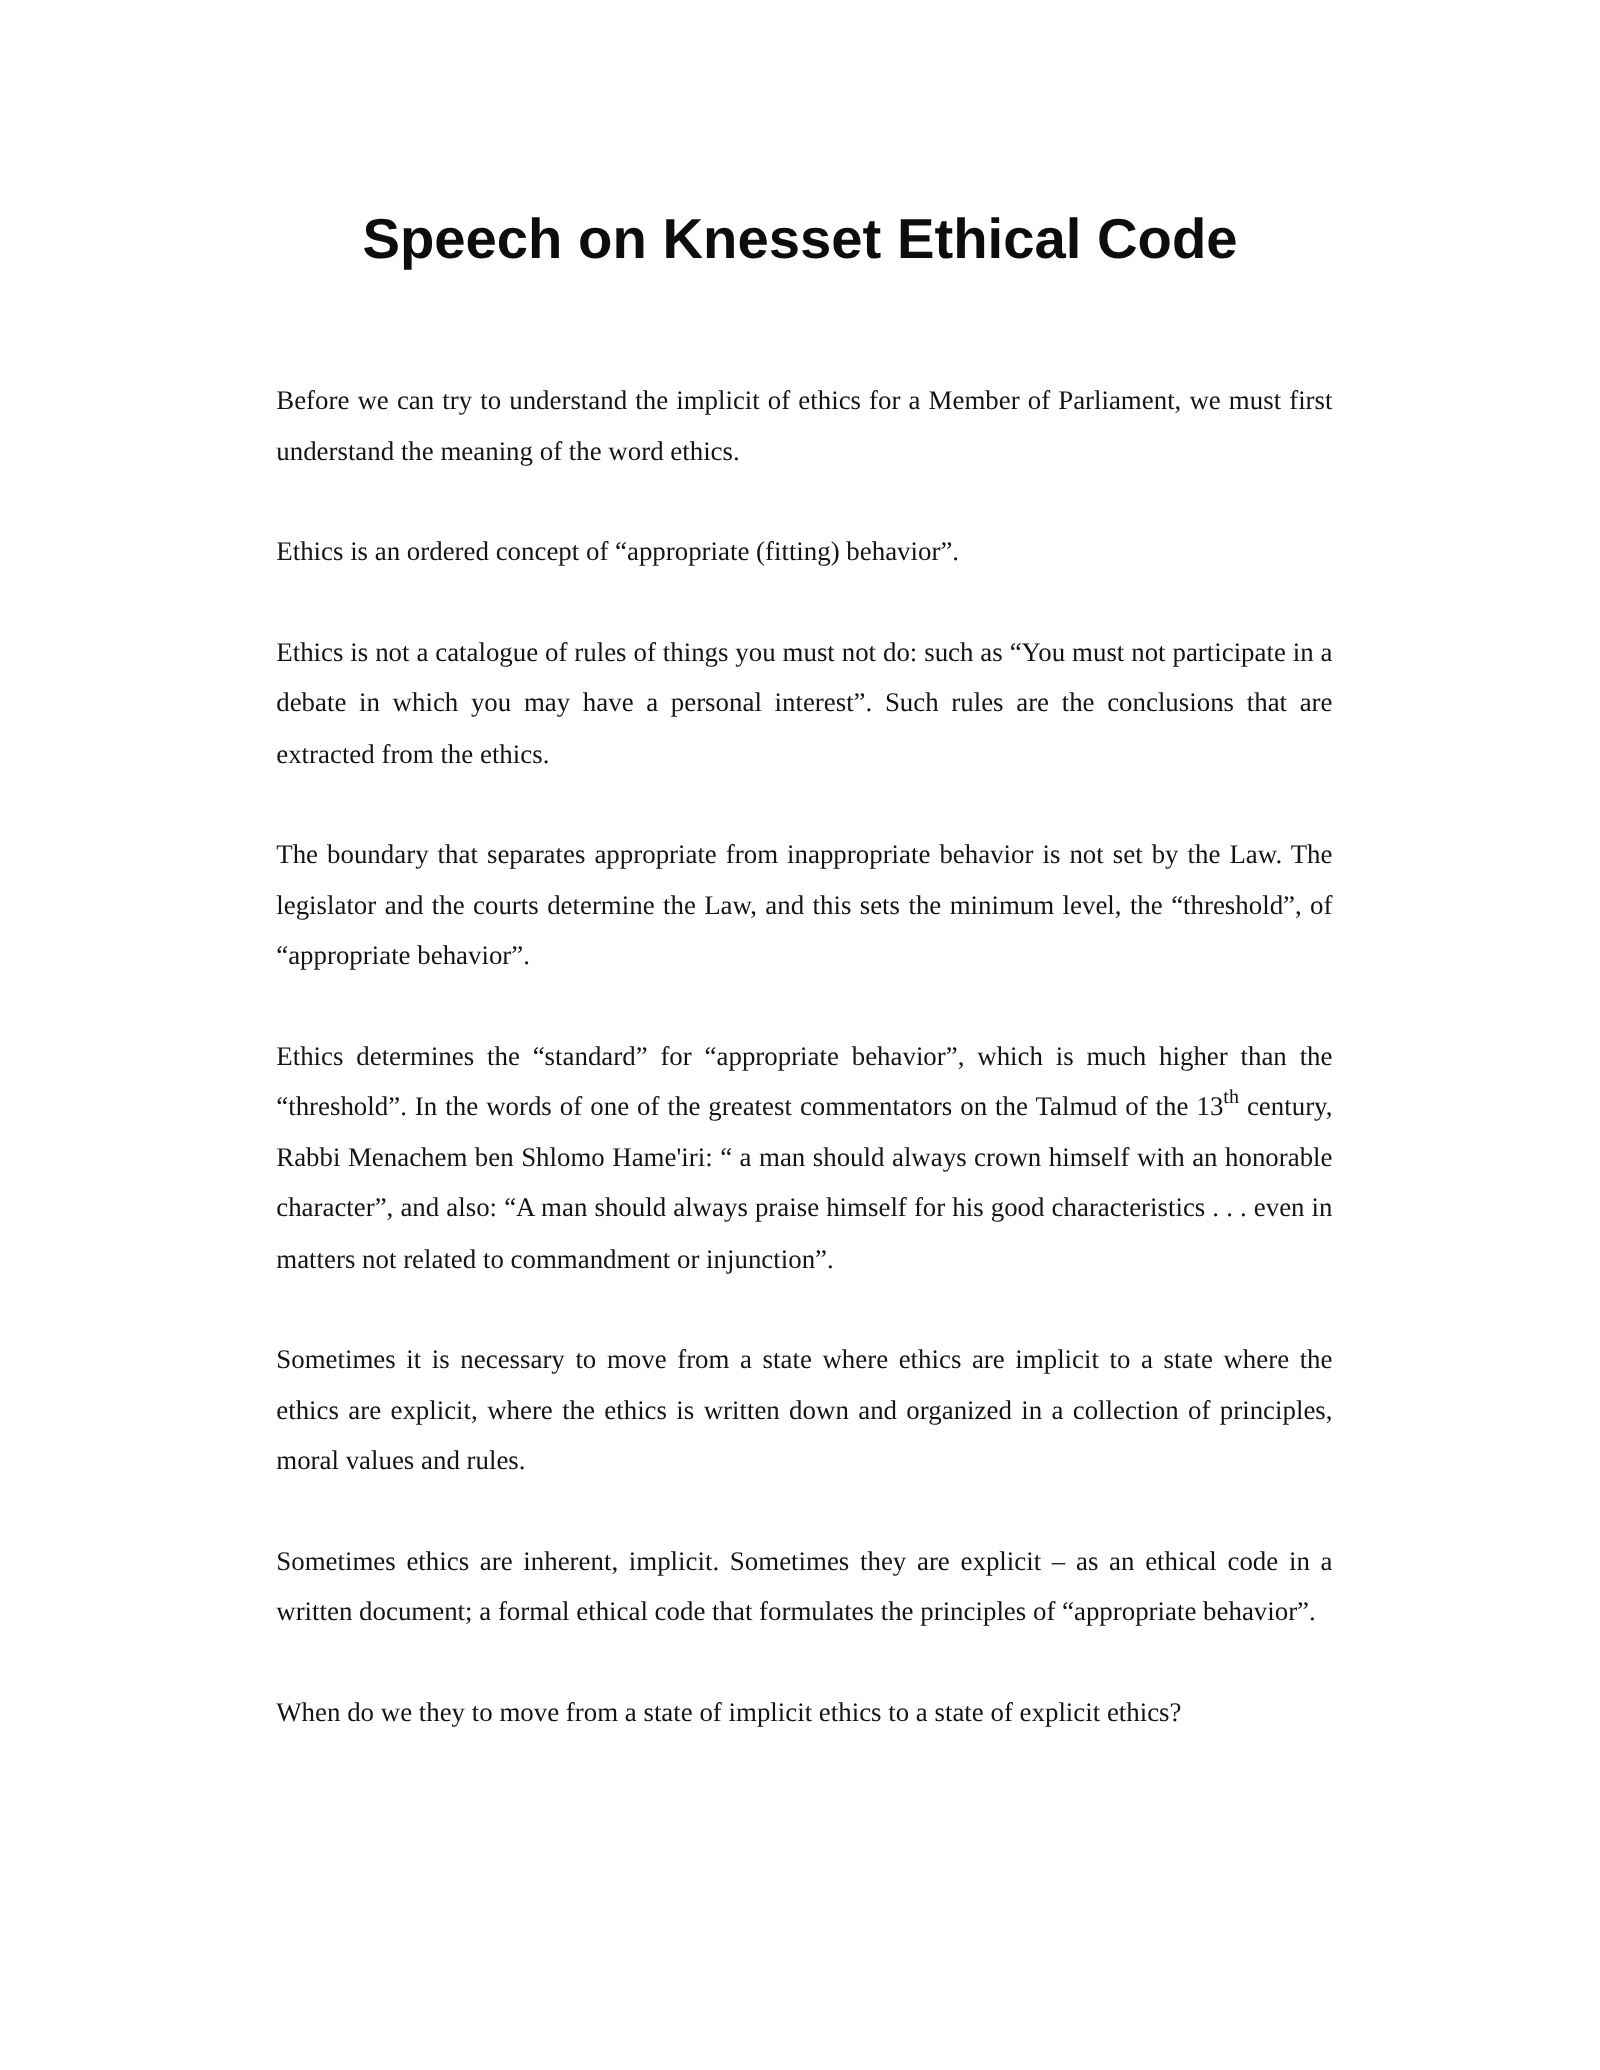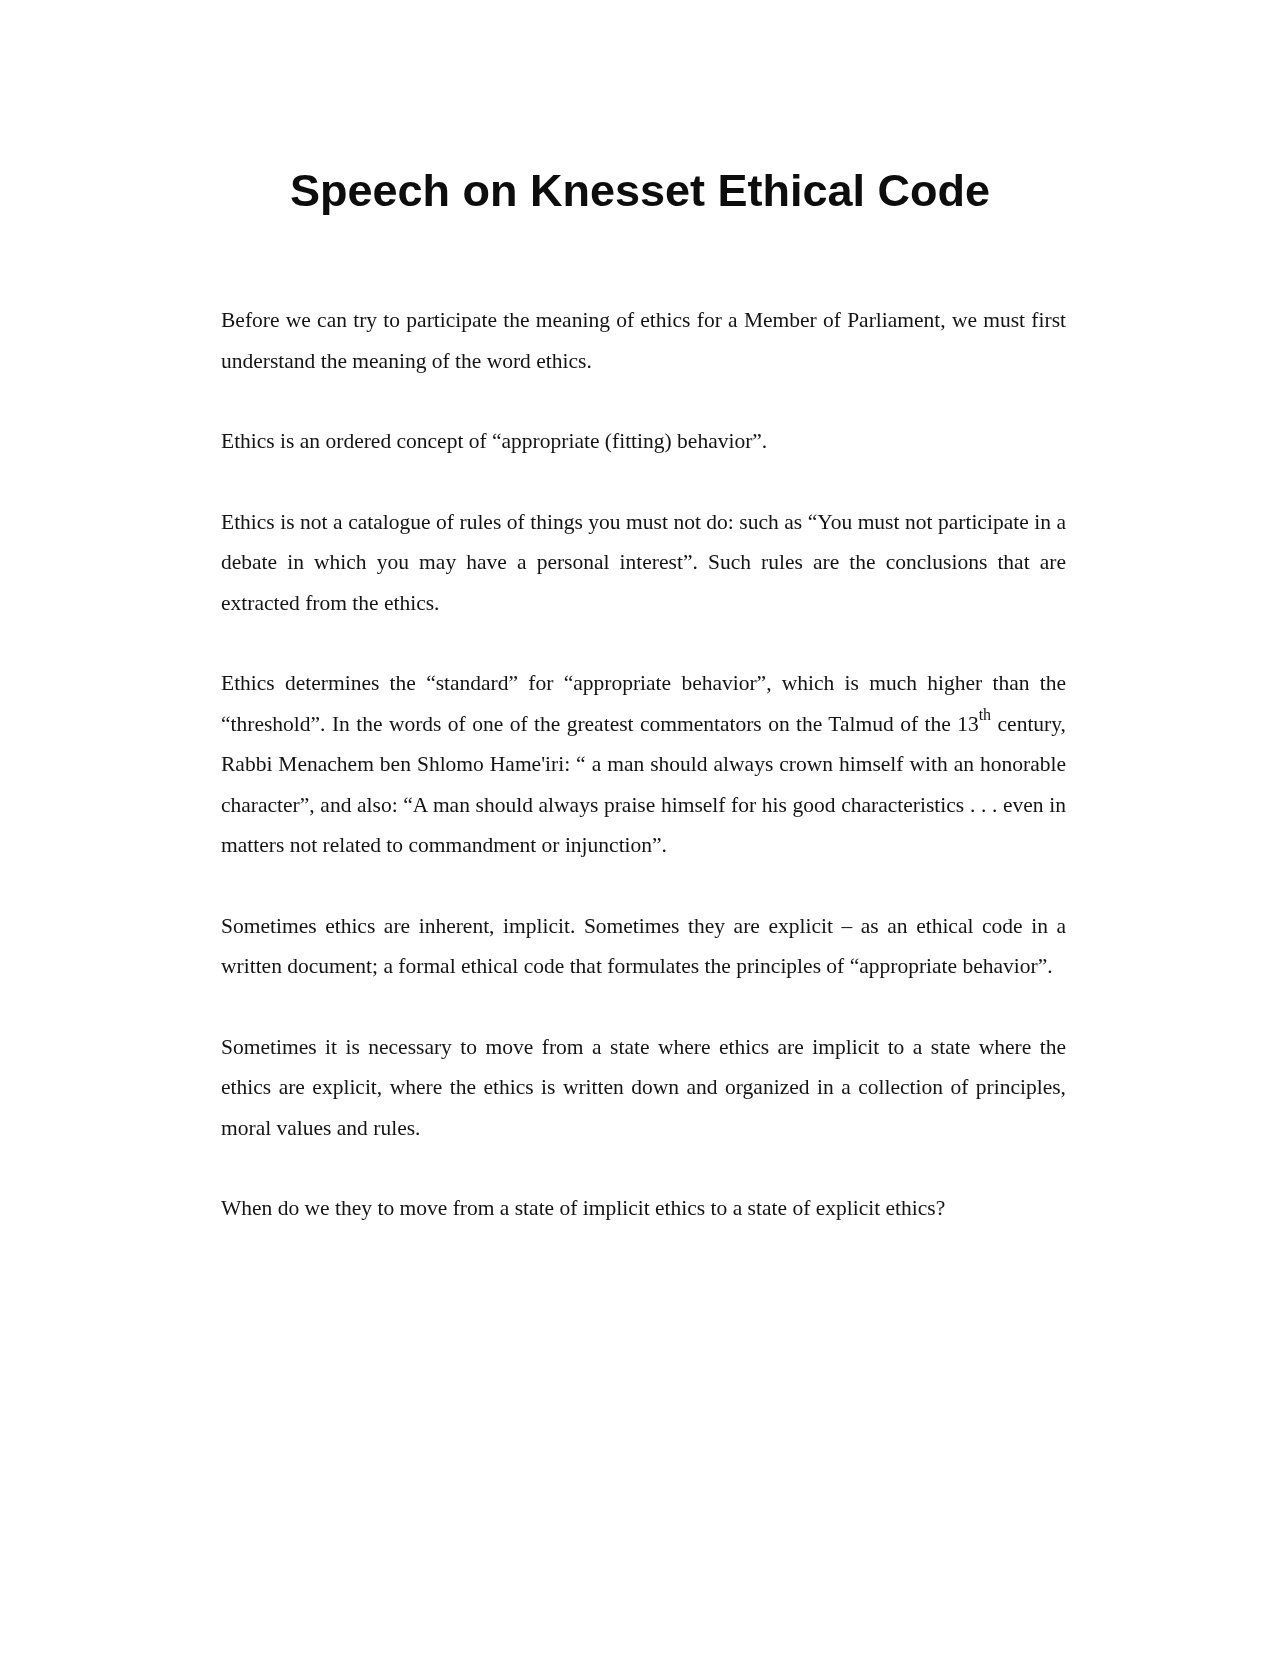--- a/index.html
+++ b/index.html
@@ -63,22 +63,23 @@
 </head>
 <body>
 
 <div class="page">
 
   <div class="title-block">
     <span class="title-line">Speech on Knesset Ethical Code</span>
   </div>
 
   <div class="body-text">
-    <p class="para">Before we can try to participate the meaning of ethics for a Member of Parliament, we must first understand the meaning of the word ethics.</p>
+    <p class="para">Before we can try to understand the implicit of ethics for a Member of Parliament, we must first understand the meaning of the word ethics.</p>
     <p class="para">Ethics is an ordered concept of “appropriate (fitting) behavior”.</p>
     <p class="para">Ethics is not a catalogue of rules of things you must not do: such as “You must not participate in a debate in which you may have a personal interest”.  Such rules are the conclusions that are extracted from the ethics.</p>
+    <p class="para">The boundary that separates appropriate from inappropriate behavior is not set by the Law.  The legislator and the courts determine the Law, and this sets the minimum level, the “threshold”, of “appropriate behavior”.</p>
     <p class="para"><span>Ethics determines the “standard” for “appropriate behavior”, which is much higher than the “threshold”.  In the words of one of the greatest commentators on the Talmud of the 13</span><sup>th</sup><span> century, Rabbi Menachem ben Shlomo Hame'iri: “ a man should always crown himself with an honorable character”, and also:  “A man should always praise himself for his good characteristics . . . even in matters not related to commandment or injunction”.</span></p>
+    <p class="para">Sometimes it is necessary to move from a state where ethics are implicit to a state where the ethics are explicit, where the ethics is written down and organized in a collection of principles, moral values and rules.</p>
     <p class="para">Sometimes ethics are inherent, implicit.  Sometimes they are explicit – as an ethical code in a written document; a formal ethical code that formulates the principles of “appropriate behavior”.</p>
-    <p class="para">Sometimes it is necessary to move from a state where ethics are implicit to a state where the ethics are explicit, where the ethics is written down and organized in a collection of principles, moral values and rules.</p>
     <p class="para">When do we they to move from a state of implicit ethics to a state of explicit ethics?</p>
   </div>
 
 </div>
 
 </body></html>

